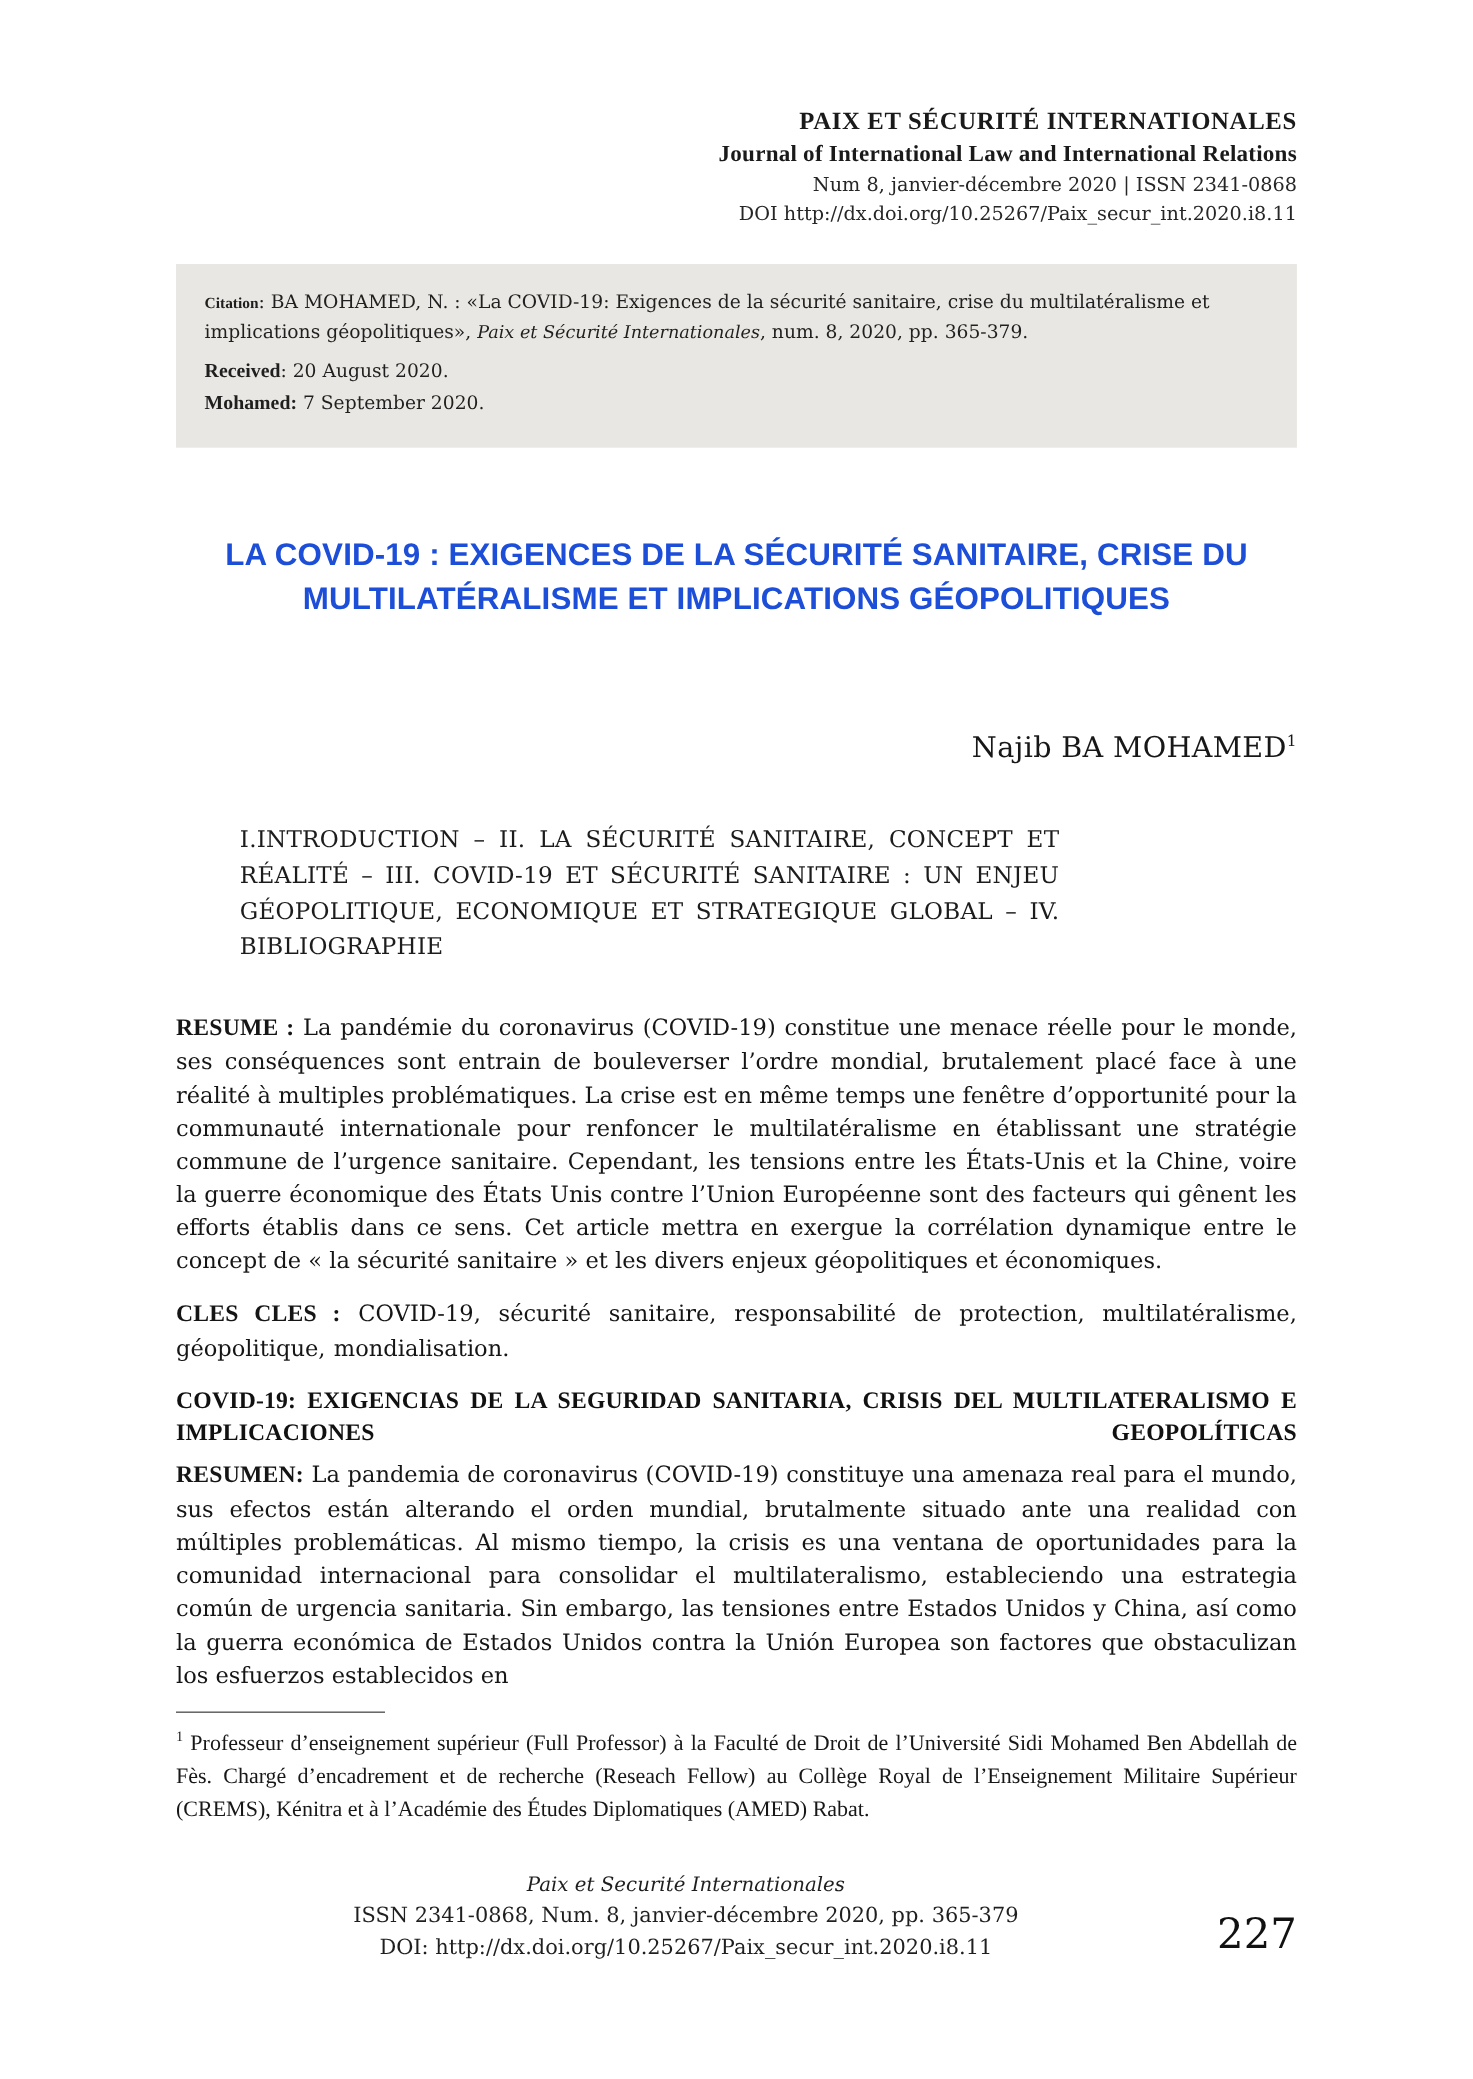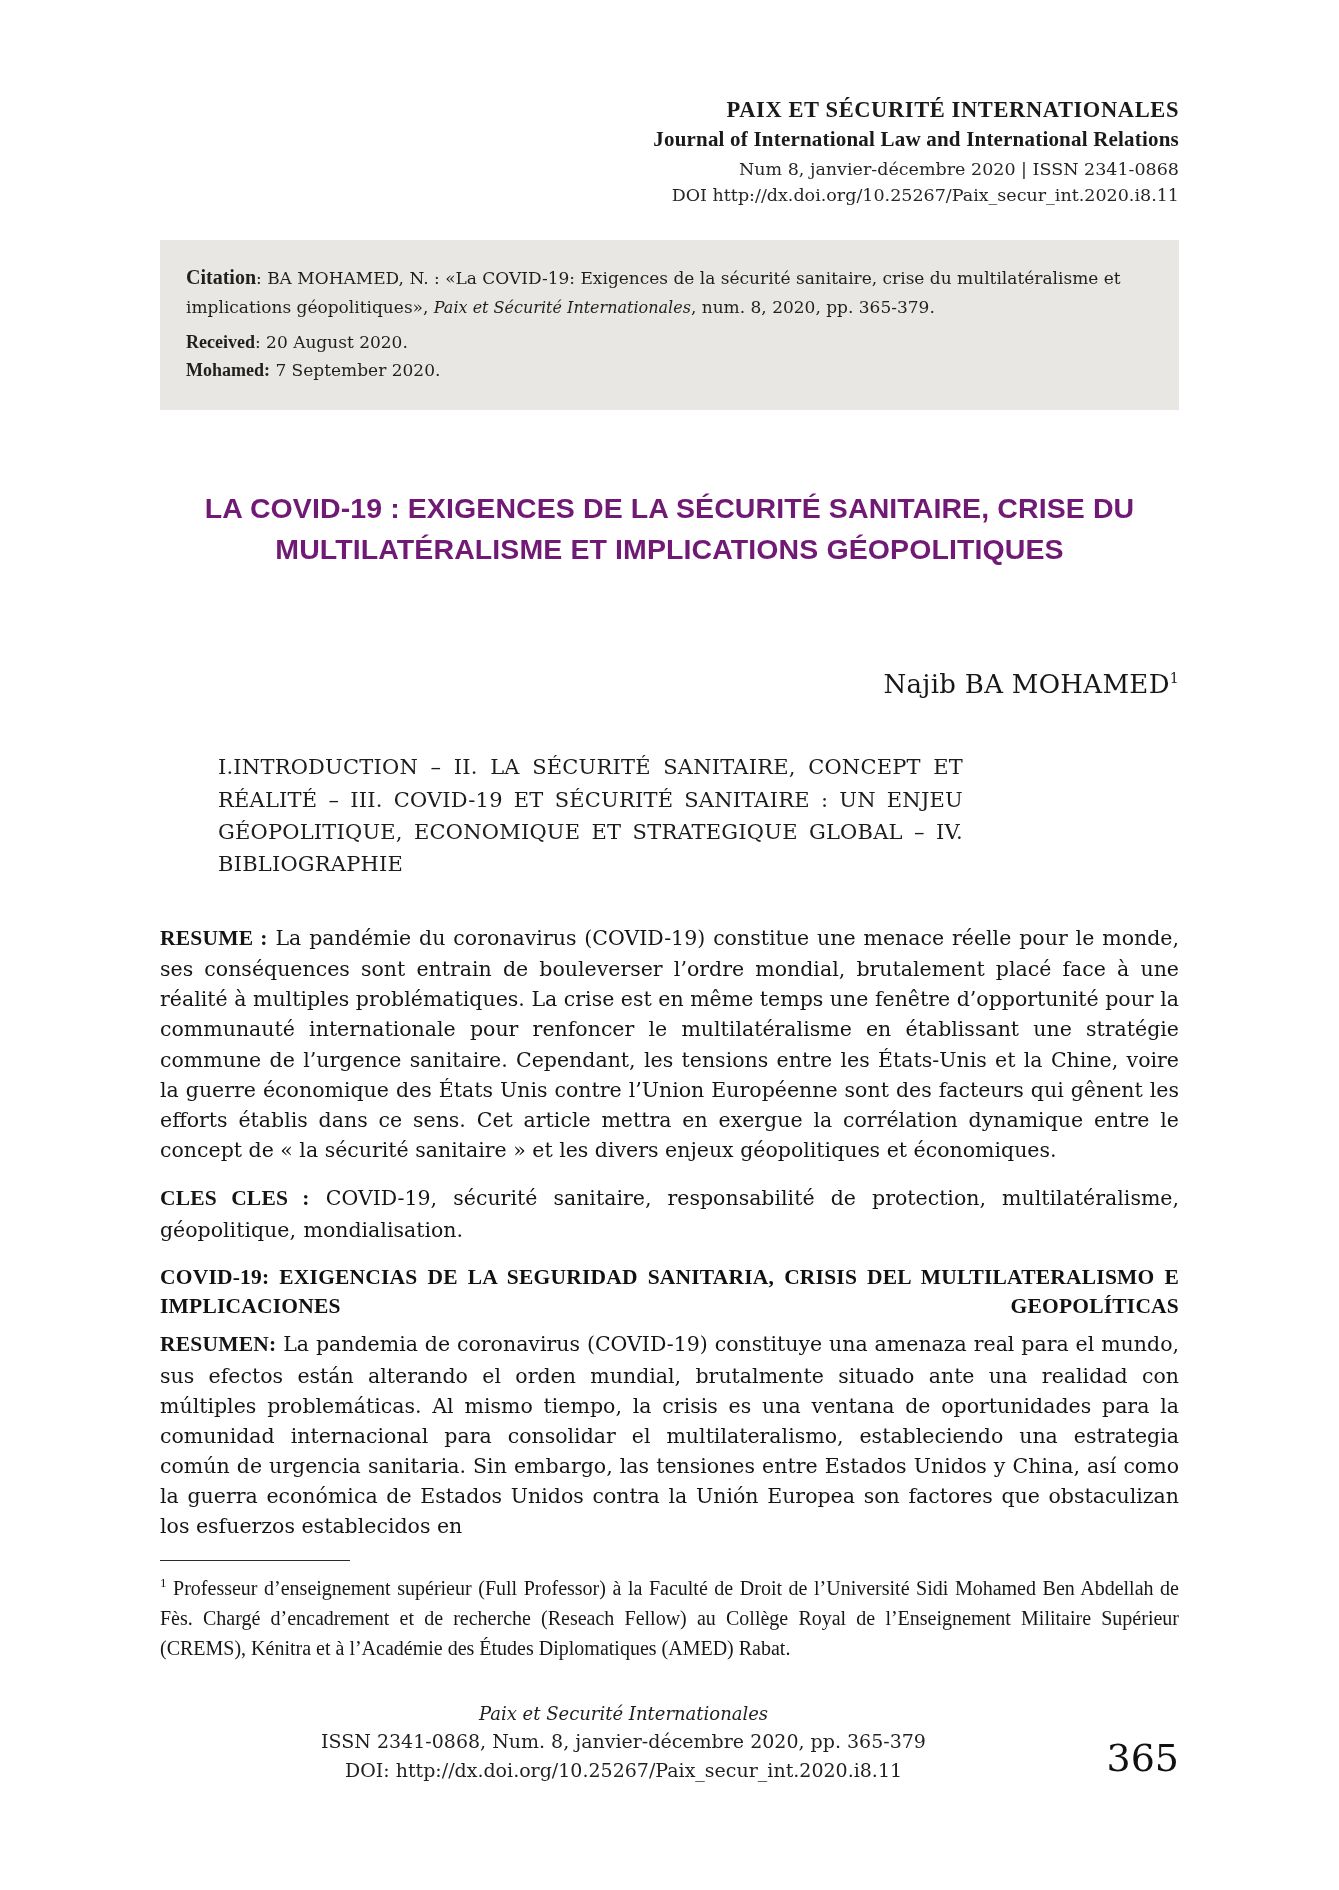--- a/index.html
+++ b/index.html
@@ -76,21 +76,21 @@
   .citation-text {
     font-family: "DejaVu Serif", serif;
     font-size: 17px;
     font-weight: 300;
     line-height: 1.58;
     color: #1f1f1f;
   }
   .citation-text b {
     font-family: "Liberation Serif", serif;
     font-weight: bold;
-    font-size: 20px;
+    font-size: 14px;
   }
   .citation-text i {
     font-style: italic;
     font-size: 16px;
   }
   .meta-line {
     font-family: "DejaVu Serif", serif;
     font-size: 17px;
     font-weight: 300;
     line-height: 1.52;
@@ -110,21 +110,21 @@
     margin-top: 78px;
     text-align: center;
     padding: 0 40px;
   }
   .doc-title {
     font-family: "Liberation Sans", sans-serif;
     font-weight: bold;
     font-size: 28.5px;
     line-height: 1.42;
     letter-spacing: 0.1px;
-    color: #701a75;
+    color: #1d4ed8;
   }
 
   
   .author-line {
     margin-top: 100px;
     text-align: right;
     font-family: "DejaVu Serif", serif;
     font-weight: 300;
     font-size: 26px;
     color: #171717;
@@ -298,16 +298,16 @@
     </div>
 
   </div>
 
   <div class="footer">
     <div class="footer-center">
       <div class="footer-journal">Paix et Securité Internationales</div>
       <div class="footer-issn">ISSN 2341-0868, Num. 8, janvier-décembre 2020, pp. 365-379</div>
       <div class="footer-doi">DOI: http://dx.doi.org/10.25267/Paix_secur_int.2020.i8.11</div>
     </div>
-    <div class="page-number">365</div>
+    <div class="page-number">227</div>
   </div>
 
 </div>
 
 </body></html>

